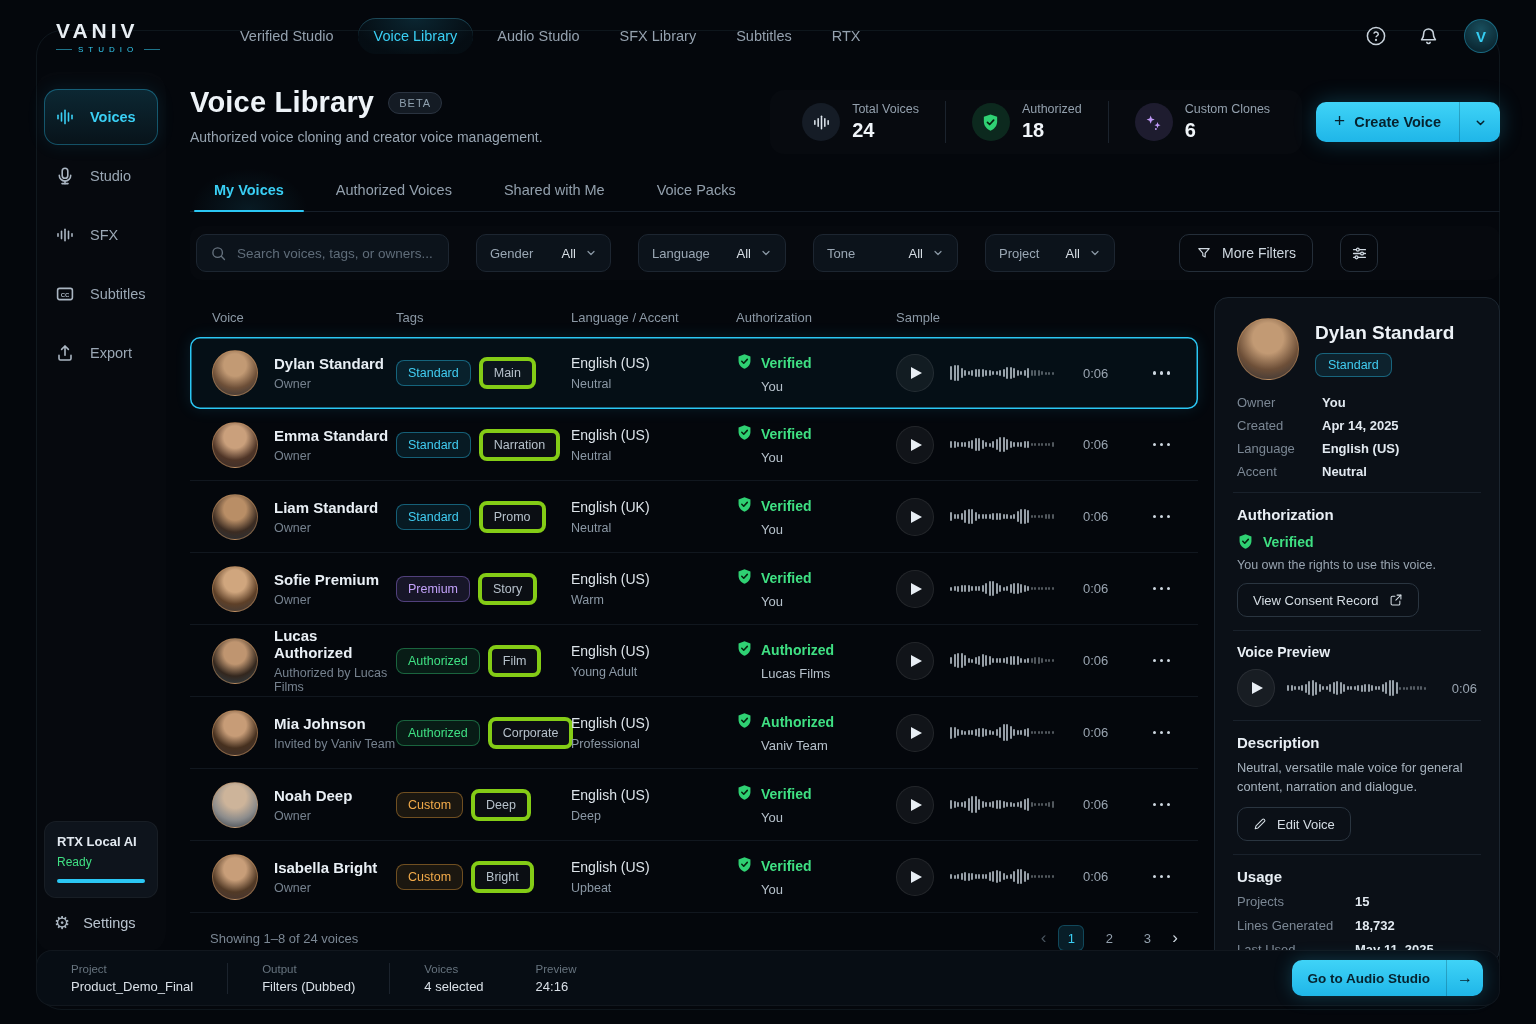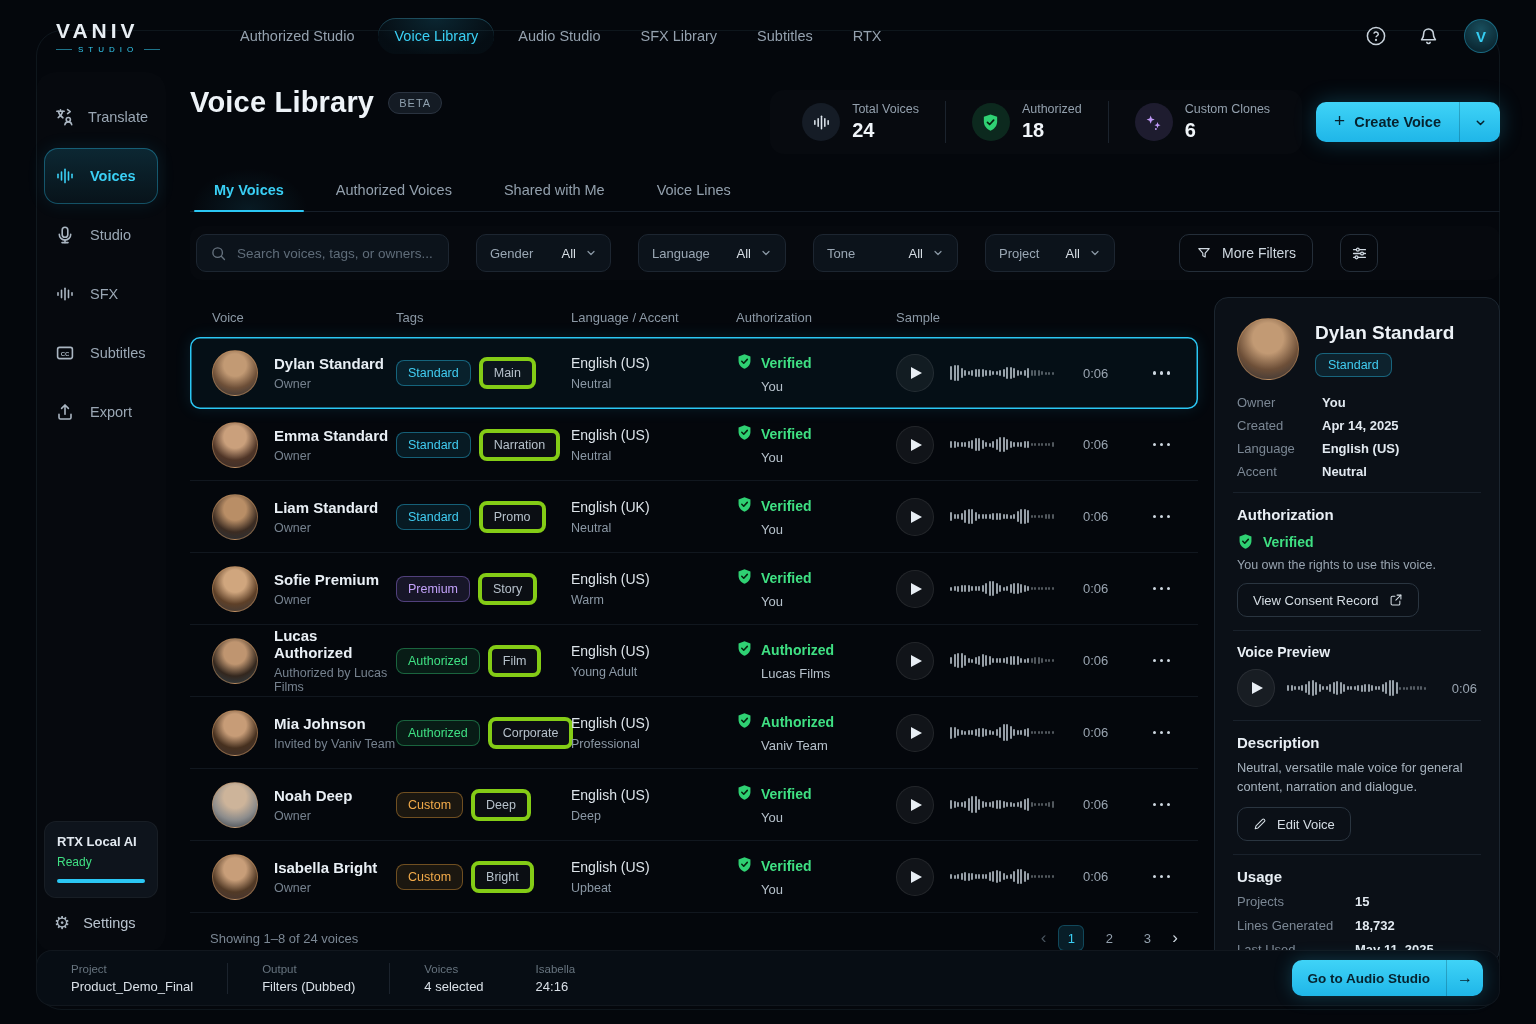--- a/index.html
+++ b/index.html
@@ -213,21 +213,21 @@
 <body>
 
 <div class="outer-frame"></div>
 
 <header class="topbar">
   <div class="logo">
     <div class="logo-text">VANIV</div>
     <div class="logo-sub">STUDIO</div>
   </div>
   <nav class="top-tabs" id="top-tabs">
-      <div class="top-tab">Authorized Studio</div>
+      <div class="top-tab">Verified Studio</div>
       <div class="top-tab active">Voice Library</div>
       <div class="top-tab">Audio Studio</div>
       <div class="top-tab">SFX Library</div>
       <div class="top-tab">Subtitles</div>
       <div class="top-tab">RTX</div>
     </nav>
   <div class="top-right">
     <button class="icon-btn">
       <svg width="22" height="22" viewBox="0 0 22 22" fill="none" stroke="currentColor" stroke-width="1.5">
           <circle cx="11" cy="11" r="8.6"></circle>
@@ -240,34 +240,20 @@
           <path d="M10 2.8a4.6 4.6 0 0 0-4.6 4.6c0 3.6-1.5 4.6-2 5.7h13.2c-.5-1.1-2-2.1-2-5.7A4.6 4.6 0 0 0 10 2.8z"></path>
           <path d="M8.4 15.6a1.7 1.7 0 0 0 3.2 0"></path>
         </svg>
     </button>
     <div class="user-avatar">V</div>
   </div>
 </header>
 
 <aside class="sidebar">
   <div id="side-items">
-      <div class="side-item">
-     <span class="s-ico">
-          <svg width="20" height="20" viewBox="0 0 20 20" fill="none" stroke="currentColor" stroke-width="1.6" stroke-linecap="round" stroke-linejoin="round">
-            <path d="M2.8 4.2h7.4"></path>
-            <path d="M6.5 2.8v1.4"></path>
-            <path d="M4.3 4.2c.5 2.8 2.3 5.2 4.6 6.6"></path>
-            <path d="M8.7 4.2c-.5 2.6-2.2 4.9-4.5 6.4"></path>
-            <path d="M13.6 2.6l2.6 2-2.6 2"></path>
-            <circle cx="14.3" cy="12.6" r="2.1"></circle>
-            <path d="M10.9 17.6c.4-1.7 1.7-2.7 3.4-2.7s3 1 3.4 2.7"></path>
-          </svg>
-        </span>
-     <span>Translate</span>
-   </div>
       <div class="side-item active">
      <span class="s-ico">
           <svg width="20" height="20" viewBox="0 0 20 20" fill="none" stroke="currentColor" stroke-width="1.6" stroke-linecap="round" stroke-linejoin="round">
             <line x1="3" y1="8.2" x2="3" y2="11.8"></line>
             <line x1="6.5" y1="6" x2="6.5" y2="14"></line>
             <line x1="10" y1="3.4" x2="10" y2="16.6"></line>
             <line x1="13.5" y1="6" x2="13.5" y2="14"></line>
             <line x1="17" y1="8.2" x2="17" y2="11.8"></line>
           </svg>
         </span>
@@ -329,20 +315,21 @@
   </div>
 </aside>
 
 <main class="main">
   <div class="head-row">
     <div class="title-block">
       <div class="title-line">
         <h1 class="page-title">Voice Library</h1>
         <span class="beta-badge">BETA</span>
       </div>
+      <div class="page-sub">Authorized voice cloning and creator voice management.</div>
     </div>
     <div class="stats-panel" id="stats-panel">
         <div class="stat">
      <span class="stat-ico i0">
             <svg width="19" height="19" viewBox="0 0 20 20" fill="none" stroke="currentColor" stroke-width="1.6" stroke-linecap="round" stroke-linejoin="round">
               <line x1="3" y1="8.2" x2="3" y2="11.8"></line>
               <line x1="6.5" y1="6" x2="6.5" y2="14"></line>
               <line x1="10" y1="3.4" x2="10" y2="16.6"></line>
               <line x1="13.5" y1="6" x2="13.5" y2="14"></line>
               <line x1="17" y1="8.2" x2="17" y2="11.8"></line>
@@ -390,21 +377,21 @@
             <polyline points="5 8 10 13 15 8"></polyline>
           </svg>
       </span>
     </button>
   </div>
 
   <div class="view-tabs" id="view-tabs">
       <div class="view-tab active">My Voices</div>
       <div class="view-tab">Authorized Voices</div>
       <div class="view-tab">Shared with Me</div>
-      <div class="view-tab">Voice Lines</div>
+      <div class="view-tab">Voice Packs</div>
     </div>
 
   <div class="filter-row">
     <div class="search-box">
       <svg width="17" height="17" viewBox="0 0 20 20" fill="none" stroke="currentColor" stroke-width="1.6" stroke-linecap="round">
           <circle cx="9" cy="9" r="5.6"></circle>
           <line x1="13.3" y1="13.3" x2="17" y2="17"></line>
         </svg>
       <input type="text" placeholder="Search voices, tags, or owners..." style="">
     </div>
@@ -1169,21 +1156,21 @@
   <span id="bb-items" style="display:contents"><div class="bb-item">
      <div class="bb-label">Project</div>
      <div class="bb-value">Product_Demo_Final</div>
    </div><div class="bb-item divided">
      <div class="bb-label">Output</div>
      <div class="bb-value">Filters (Dubbed)</div>
    </div><div class="bb-item divided">
      <div class="bb-label">Voices</div>
      <div class="bb-value">4 selected</div>
    </div><div class="bb-item">
-     <div class="bb-label">Isabella</div>
+     <div class="bb-label">Preview</div>
      <div class="bb-value">24:16</div>
    </div></span>
   <button class="bb-cta">
     <span class="bb-cta-label">Go to Audio Studio</span>
     <span class="bb-cta-sep"></span>
     <span class="bb-cta-arrow">→</span>
   </button>
 </footer>
 
 </body></html>

